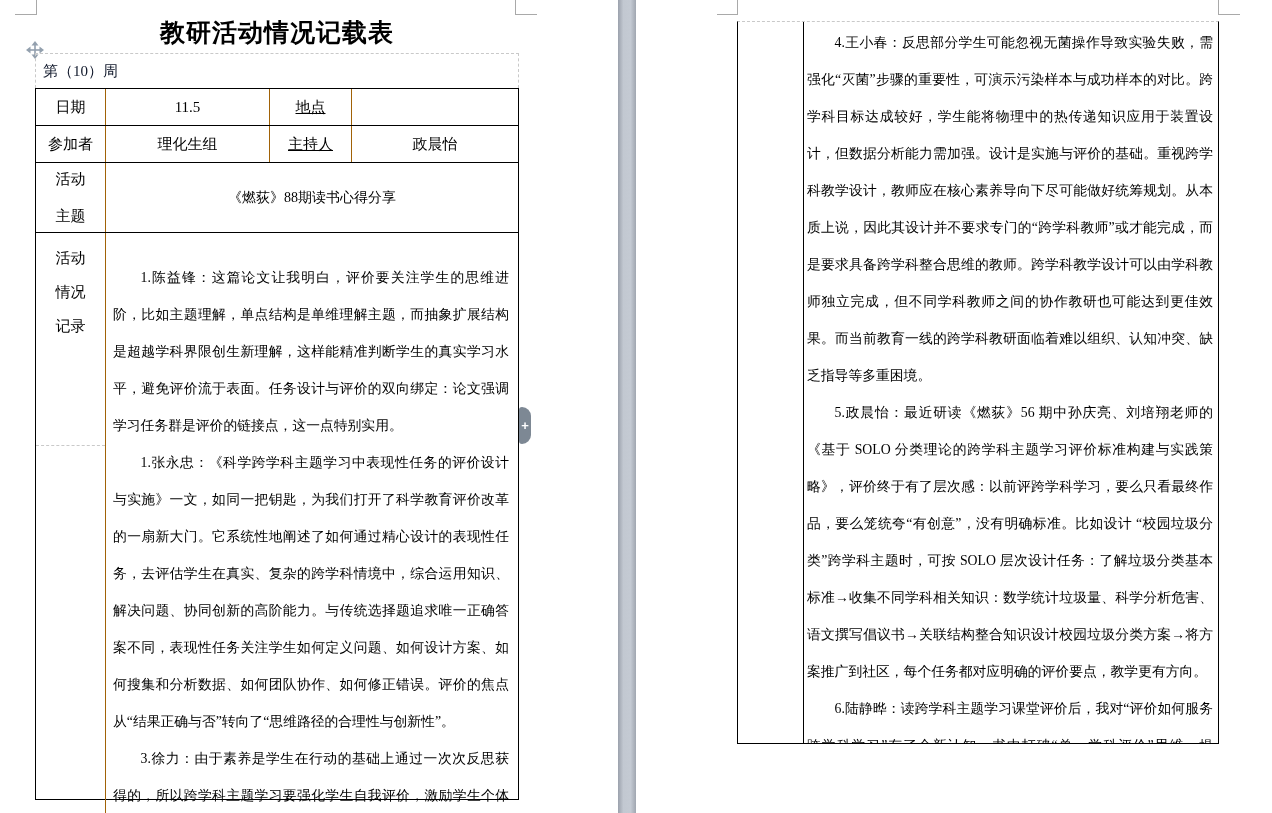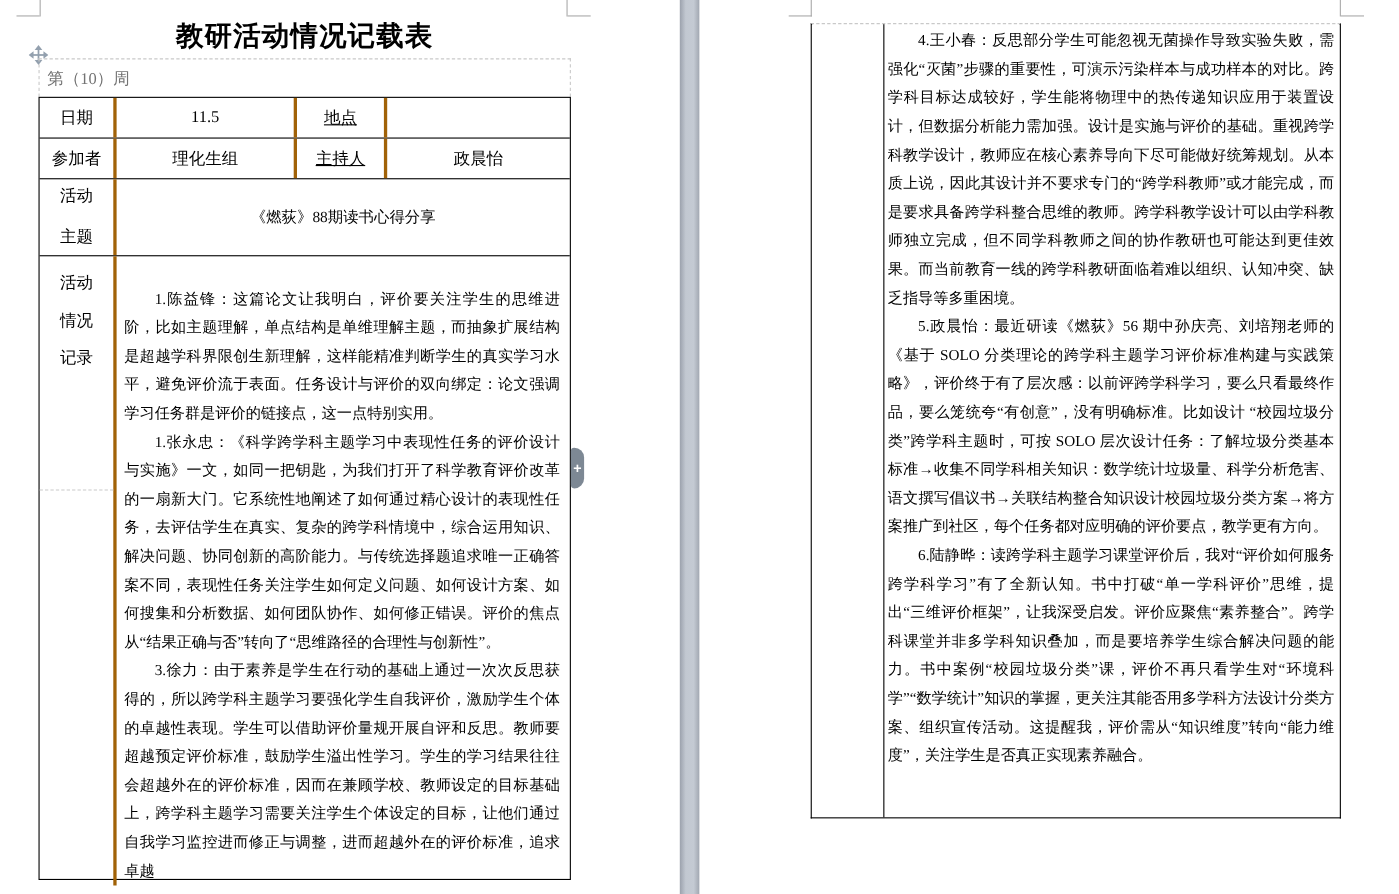--- a/index.html
+++ b/index.html
@@ -12,43 +12,43 @@
     background:linear-gradient(90deg,#9ba1ac 0%,#c2c8d1 30%,#c4cad3 70%,#a0a6b0 100%);}
   
   .mark-v{position:absolute;width:1px;height:15px;background:#a9a9a9;}
   .mark-h{position:absolute;height:1px;width:21px;background:#a9a9a9;}
   
   .doc-title{position:absolute;left:35px;top:16px;width:484px;text-align:center;
     font-size:25px;font-weight:bold;color:#000;letter-spacing:1px;white-space:nowrap;}
   
   .week-row{position:absolute;left:35px;top:53px;width:484px;height:35px;box-sizing:border-box;
     border:1px dashed #c9c9c9;border-bottom:none;display:flex;align-items:center;
-    padding-left:7px;font-size:15px;color:#737373;}
+    padding-left:7px;font-size:15px;color:#0f172a;}
   
   .tbl{position:absolute;left:35px;top:88px;width:484px;height:712px;box-sizing:border-box;
     border:1px solid #000;display:flex;flex-direction:column;background:#fff;}
   .trow{display:flex;box-sizing:border-box;border-bottom:1px solid #000;flex:0 0 auto;}
   .trow.last{border-bottom:none;flex:1 1 auto;}
-  .tcell{box-sizing:border-box;border-right:3px solid #a16207;display:flex;
+  .tcell{box-sizing:border-box;border-right:1px solid #a16207;display:flex;
     align-items:center;justify-content:center;font-size:15px;color:#000;}
   .tcell.no-r{border-right:none;}
   .w1{width:70px;flex:0 0 70px;}
   .w2{width:164px;flex:0 0 164px;}
   .w3{width:82px;flex:0 0 82px;text-decoration:underline;}
   .wfill{flex:1 1 auto;}
   .h37{height:37px;}
   .h70{height:70px;}
   .stack{flex-direction:column;justify-content:center;line-height:37px;}
   .stack4{flex-direction:column;justify-content:flex-start;padding-top:8px;line-height:34px;position:relative;}
   .row-split-dash{position:absolute;left:0;top:212px;width:100%;height:1px;
     border-top:1px dashed #c9c9c9;}
   
   .rec{display:block;align-items:flex-start;justify-content:flex-start;
     padding:26px 9px 0 7px;overflow:hidden;}
-  .rec p, .rec2 p{margin:0;text-indent:2em;font-size:13.8px;line-height:26px;
+  .rec p, .rec2 p{margin:0;text-indent:2em;font-size:13.8px;line-height:37px;
     text-align:justify;color:#000;}
   
   .tbl2{position:absolute;left:101px;top:21px;width:482px;height:723px;box-sizing:border-box;
     border:1px solid #000;border-top:1px dashed #c9c9c9;background:#fff;display:flex;}
   .tbl2-label{flex:0 0 66px;border-right:1px solid #000;box-sizing:border-box;}
   .rec2{flex:1 1 auto;padding:2px 5px 0 3px;overflow:hidden;}
   
   .move-handle{position:absolute;left:26px;top:41px;width:18px;height:18px;cursor:move;}
   
   .plus-handle{position:absolute;left:519px;top:407px;width:12px;height:37px;

